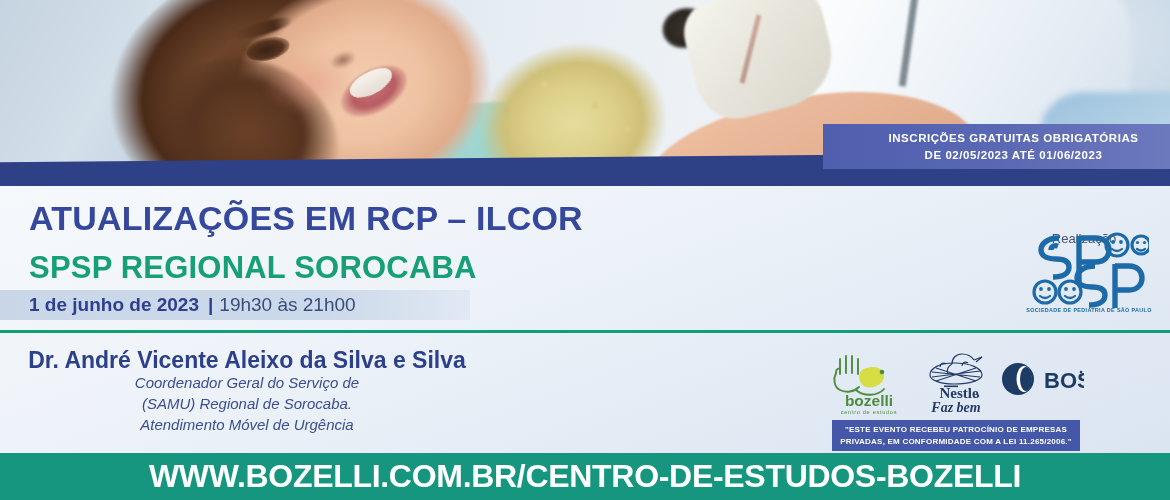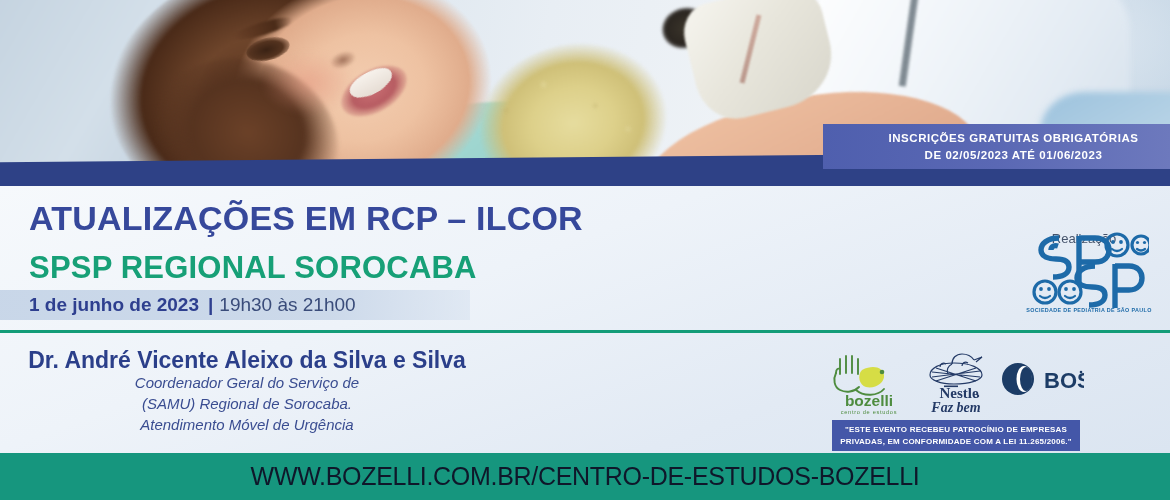--- a/index.html
+++ b/index.html
@@ -251,21 +251,21 @@
     line-height:12px; white-space:nowrap;
   }
 
   
   .urlbar {
     position:absolute; left:0; top:453px; width:1170px; height:47px;
     background:#16967e;
     display:flex; align-items:center; justify-content:center;
   }
   .urlbar-text {
-    color:#0f172a; font-size:25px; font-weight:normal; letter-spacing:-.3px;
+    color:#ffffff; font-size:32px; font-weight:bold; letter-spacing:-.3px;
     white-space:nowrap;
   }
 </style>
 </head>
 <body>
 
 <div class="banner">
 
   <div class="photo-area">
     <div class="ph-bg"></div>

